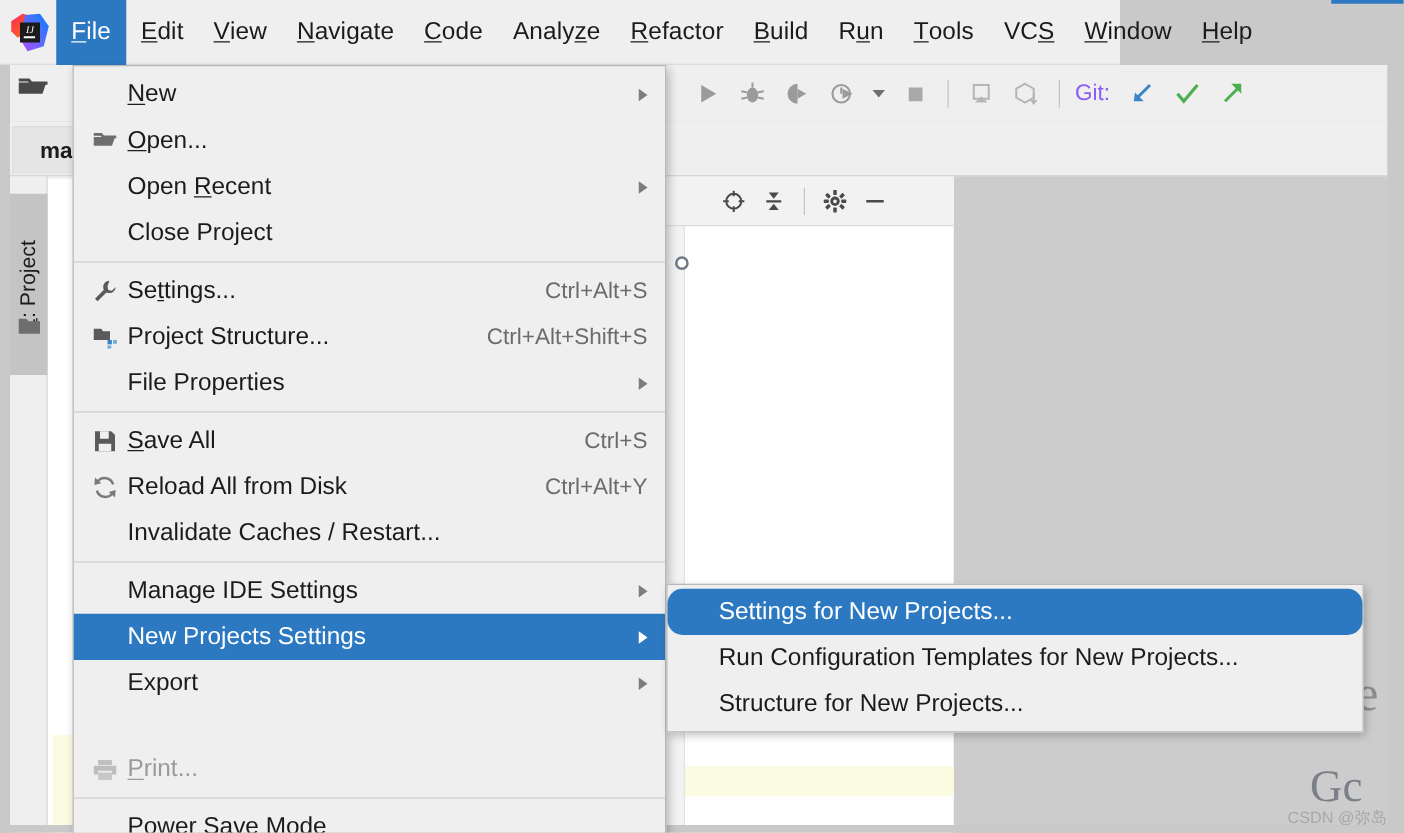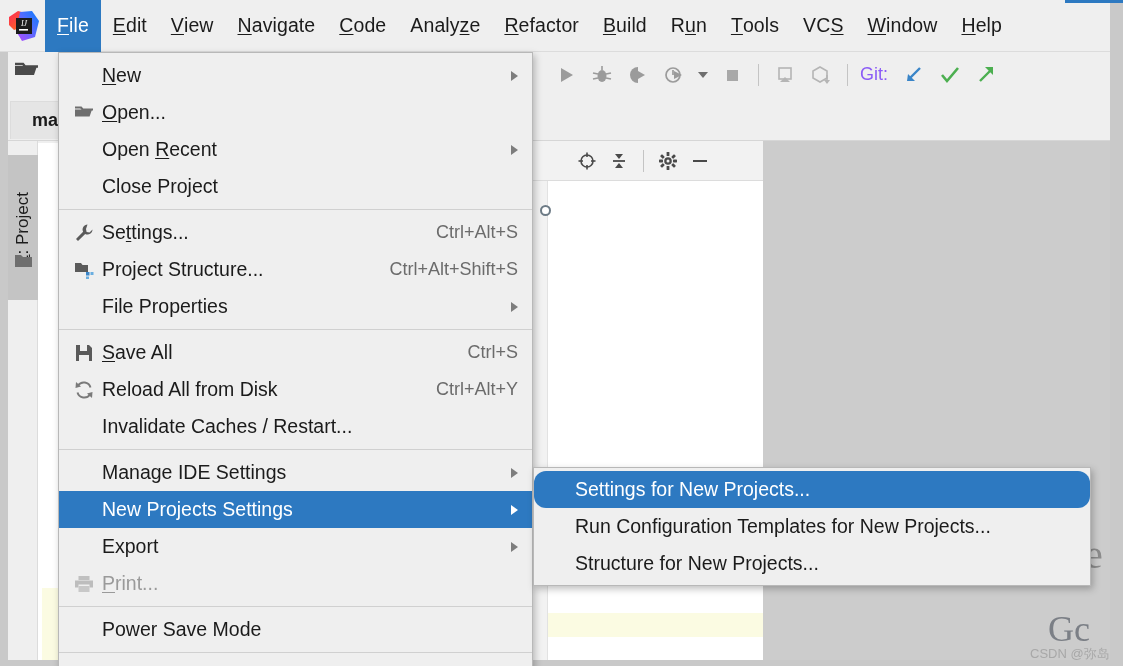--- a/index.html
+++ b/index.html
@@ -11,21 +11,21 @@
     overflow: hidden;
     position: relative;
     -webkit-font-smoothing: antialiased;
   }
 
   
   #app { position: absolute; inset: 0; background: #c9c9c9; }
 
   
   .menubar {
-    position: absolute; left: 0; top: 0; width: 1110px; height: 52px;
+    position: absolute; left: 0; top: 0; width: 896px; height: 52px;
     background: #efefef;
     display: flex; align-items: center;
     border-bottom: 1px solid #dcdcdc;
   }
   .logo {
     width: 34px; height: 34px; margin-left: 7px; margin-right: 4px;
     position: relative; flex: 0 0 auto;
   }
   .menubar-items { display: flex; align-items: stretch; height: 52px; }
   .mb-item {
@@ -181,21 +181,21 @@
   .mi .mi-shortcut {
     position: absolute; right: 14px; font-size: 18px; color: #6b6b6b;
     white-space: nowrap;
   }
   .mi .mi-arrow {
     position: absolute; right: 14px; top: 50%; transform: translateY(-50%);
     width: 0; height: 0;
     border-left: 7px solid #7d7d7d;
     border-top: 5px solid transparent; border-bottom: 5px solid transparent;
   }
-  .mi.disabled { color: #9a9a9a; }
+  .mi.disabled { color: #9a9a9a; margin-top: 32px; }
   .mi.disabled .mi-icon { color: #bdbdbd; }
   .mi.selected { background: #2d79c1; color: #ffffff; }
   .mi.selected .mi-arrow { border-left-color: #ffffff; }
   .mi-sep { height: 1px; background: #d0d0d0; margin: 4px 0; }
 
   
   .submenu {
     position: absolute; left: 533px; top: 467px; width: 558px;
     background: #efefef;
     border: 1px solid #b8b8b8;

